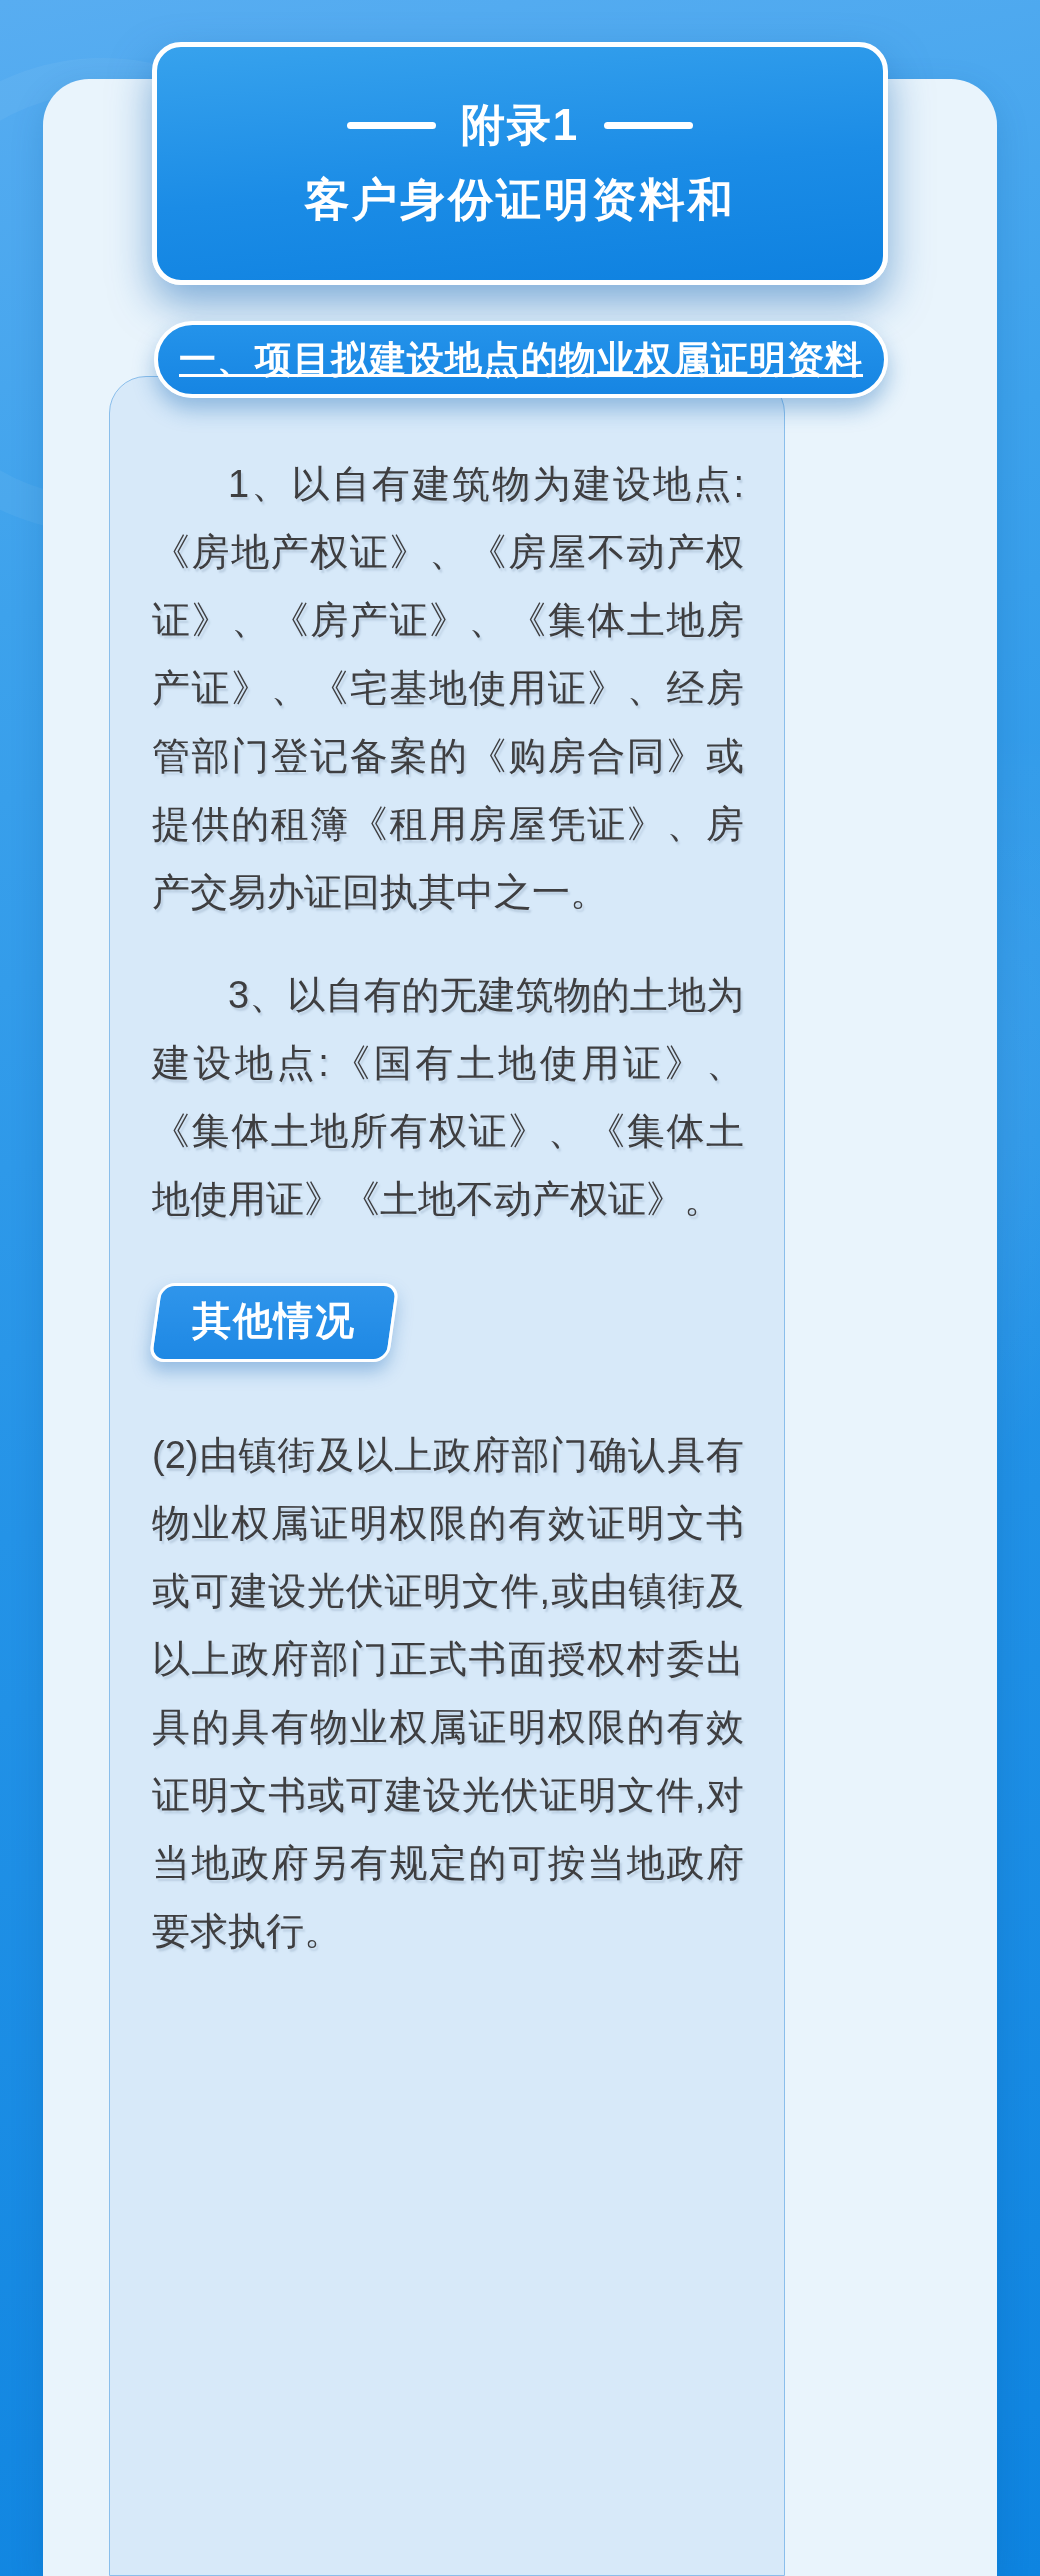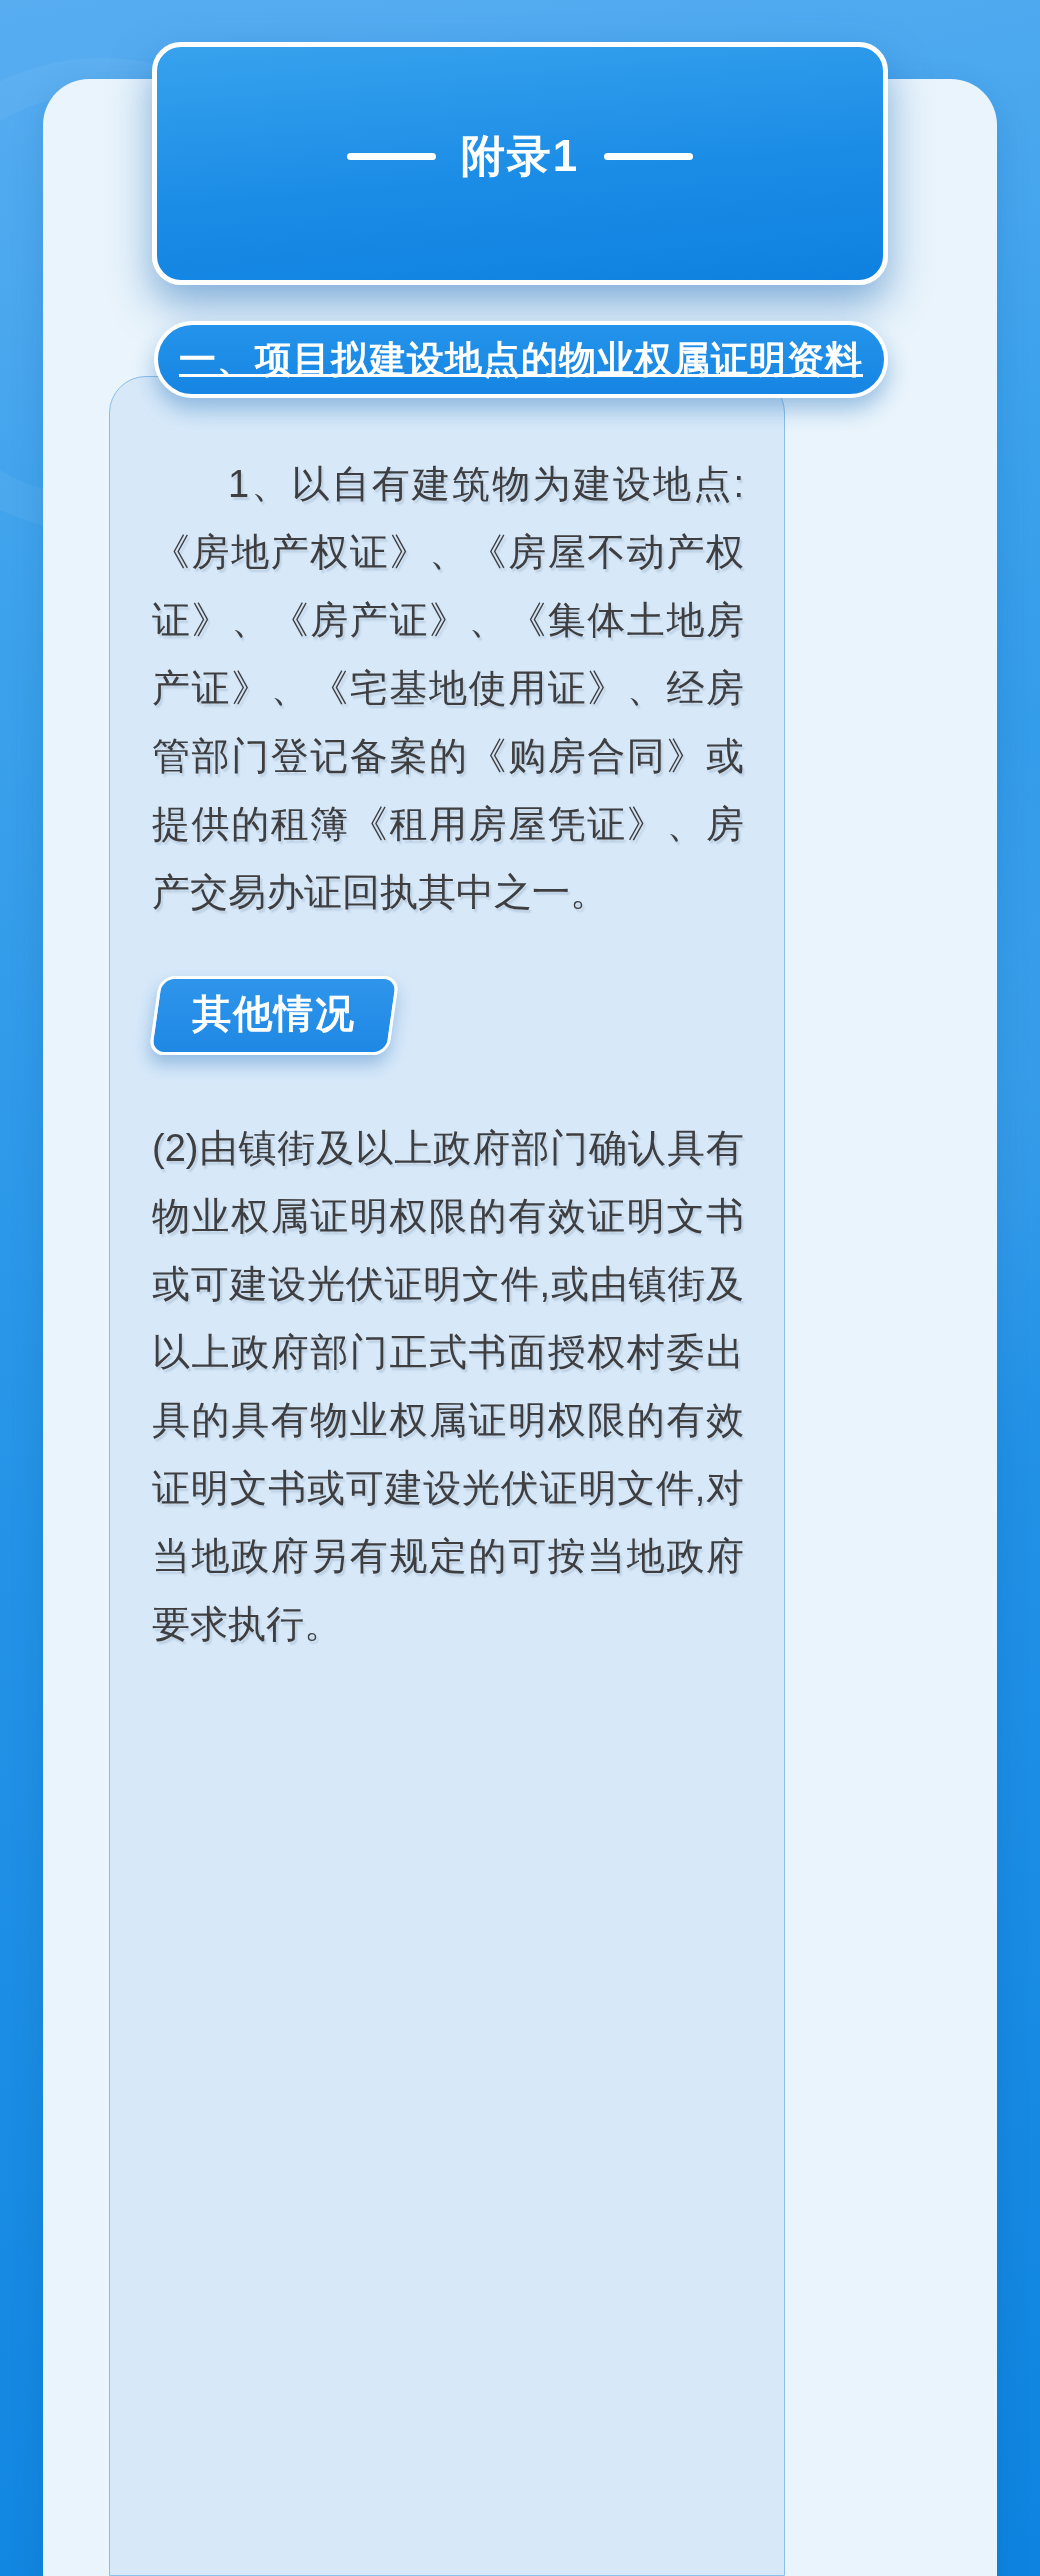--- a/index.html
+++ b/index.html
@@ -97,26 +97,28 @@
   <div class="bg-blob"></div>
 
   <div class="outer-card"></div>
 
   <div class="header-box">
     <div class="appendix-row">
       <div class="dash"></div>
       <div class="appendix-label">附录1</div>
       <div class="dash"></div>
     </div>
+    <div class="header-title">客户身份证明资料和</div>
   </div>
 
   <div class="section-pill">一、项目拟建设地点的物业权属证明资料</div>
 
   <div class="inner-card">
     <p class="indent">1、以自有建筑物为建设地点:《房地产权证》、《房屋不动产权证》、《房产证》、《集体土地房产证》、《宅基地使用证》、经房管部门登记备案的《购房合同》或提供的租簿《租用房屋凭证》、房产交易办证回执其中之一。</p>
+    <p class="indent">3、以自有的无建筑物的土地为建设地点:《国有土地使用证》、《集体土地所有权证》、《集体土地使用证》《土地不动产权证》。</p>
 
     <div class="other-tag">
       <span>其他情况</span>
     </div>
 
 
     <p>(2)由镇街及以上政府部门确认具有物业权属证明权限的有效证明文书或可建设光伏证明文件,或由镇街及以上政府部门正式书面授权村委出具的具有物业权属证明权限的有效证明文书或可建设光伏证明文件,对当地政府另有规定的可按当地政府要求执行。</p>
     
   </div>
 </div>

